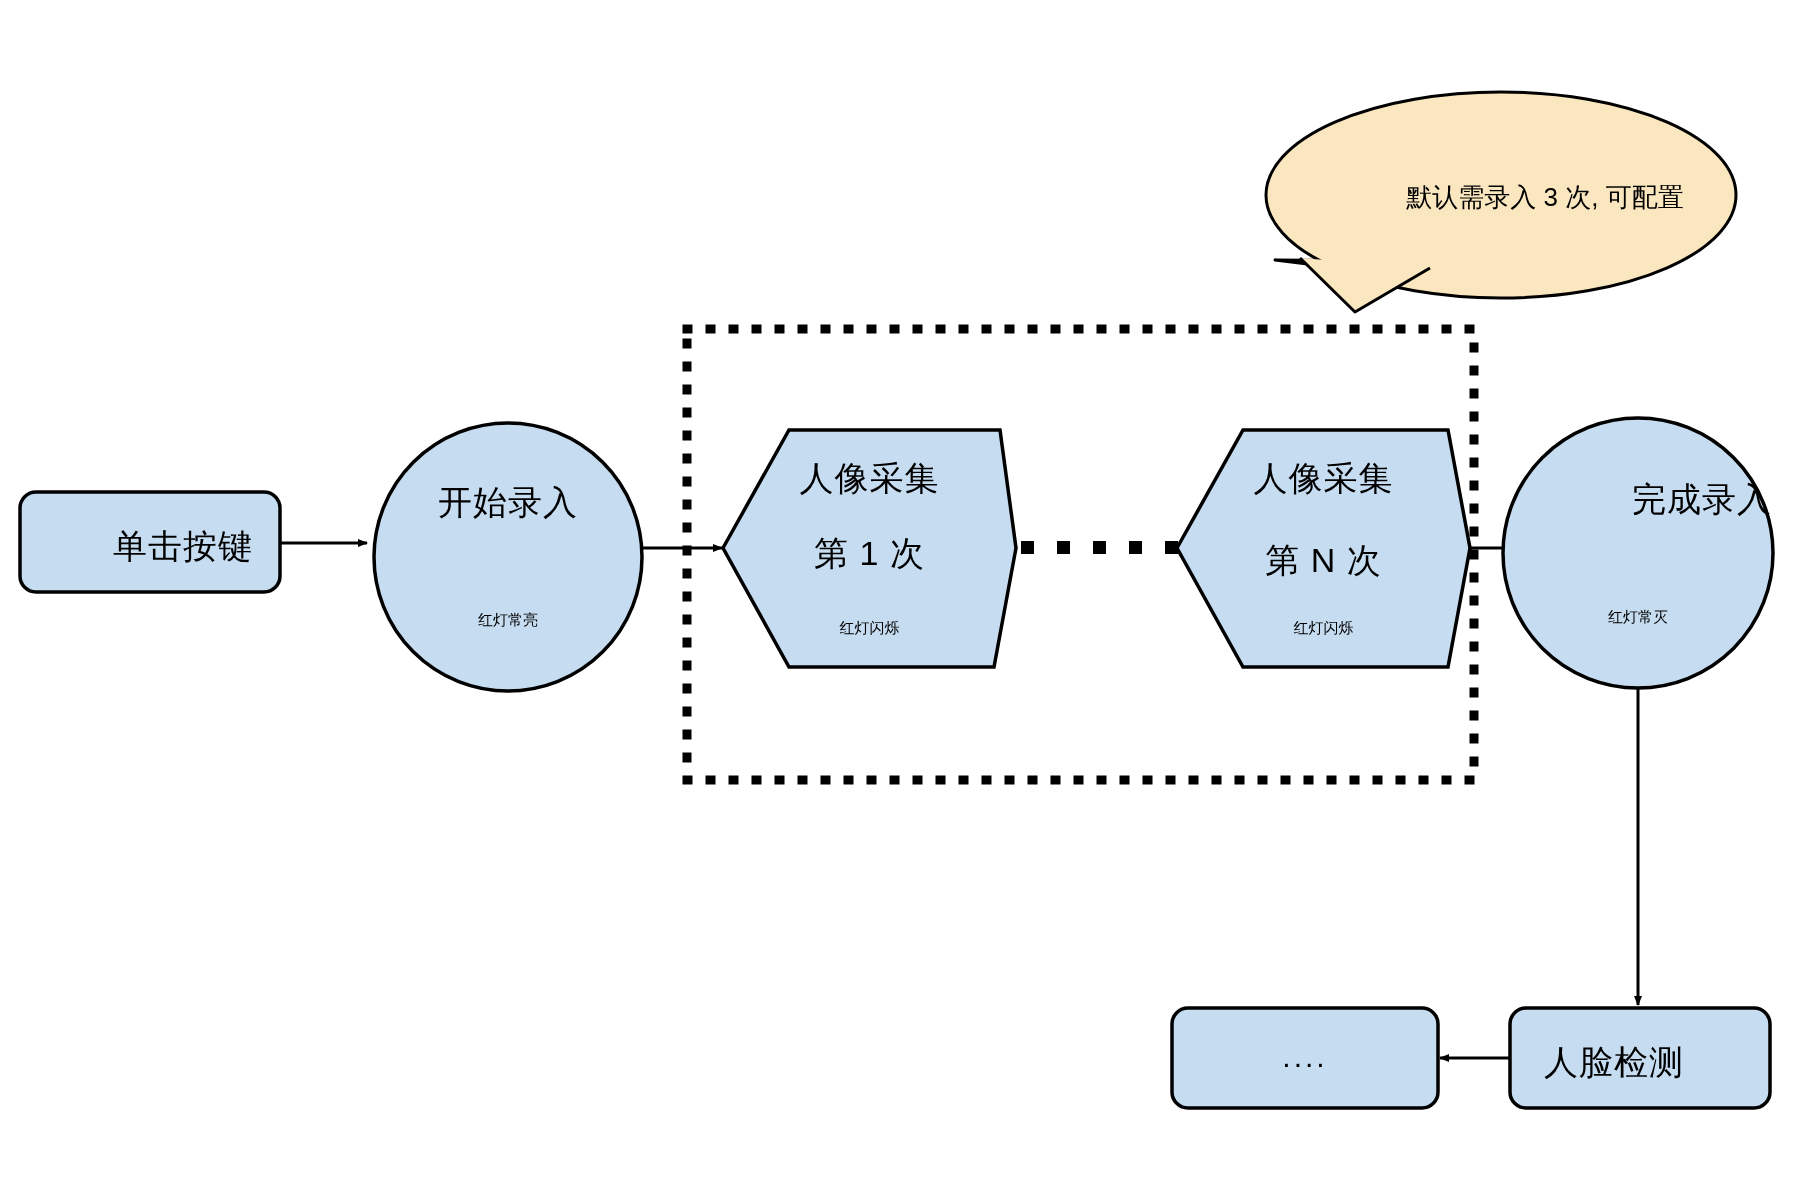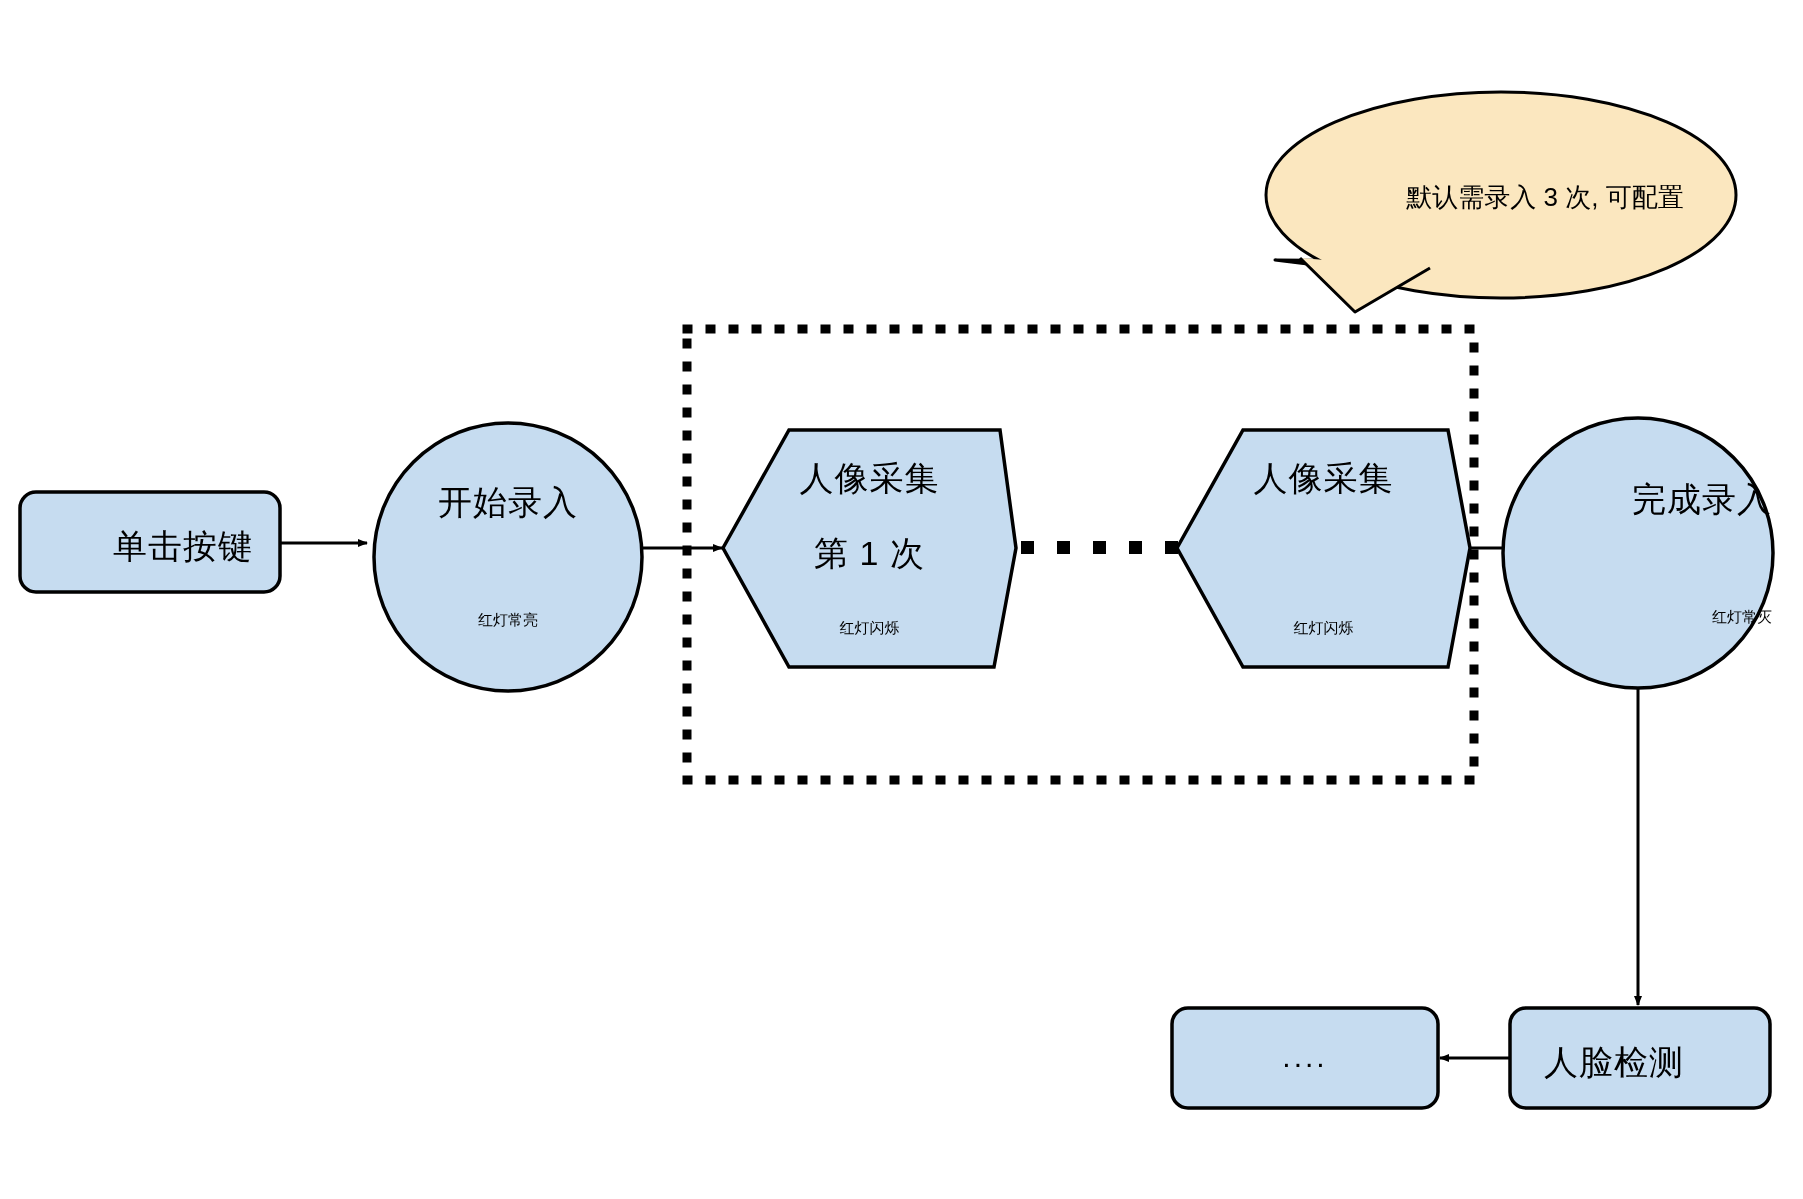--- a/index.html
+++ b/index.html
@@ -103,24 +103,25 @@
   <div class="node-text title-lg" style="left:20px; top:524px; width:260px;padding-left:33px;">单击按键</div>
 
   <div class="node-text title-lg" style="left:374px; top:480px; width:268px;">开始录入</div>
   <div class="node-text sub-sm" style="left:374px; top:611px; width:268px;">红灯常亮</div>
 
   <div class="node-text title-lg" style="left:723px; top:456px; width:293px;">人像采集</div>
   <div class="node-text title-lg" style="left:723px; top:531px; width:293px;">第 1 次</div>
   <div class="node-text sub-sm" style="left:723px; top:619px; width:293px;">红灯闪烁</div>
 
   <div class="node-text title-lg" style="left:1177px; top:456px; width:293px;">人像采集</div>
+  <div class="node-text title-lg" style="left:1177px; top:538px; width:293px;">第 N 次</div>
   <div class="node-text sub-sm" style="left:1177px; top:619px; width:293px;">红灯闪烁</div>
 
   <div class="node-text title-lg" style="left:1504px; top:477px; width:268px;text-align:right;">完成录入</div>
-  <div class="node-text sub-sm" style="left:1504px; top:608px; width:268px;text-align:right;">红灯常灭</div>
+  <div class="node-text sub-sm" style="left:1504px; top:608px; width:268px;">红灯常灭</div>
 
   <div class="node-text title-lg" style="left:1510px; top:1040px; width:208px;">人脸检测</div>
 
   <div class="node-text dots-text" style="left:1172px; top:1040px; width:266px;">....</div>
 
   <div class="node-text bubble-text" style="left:1310px; top:180px; width:470px;">默认需录入 3 次, 可配置</div>
 
 </div>
 
 </body></html>

